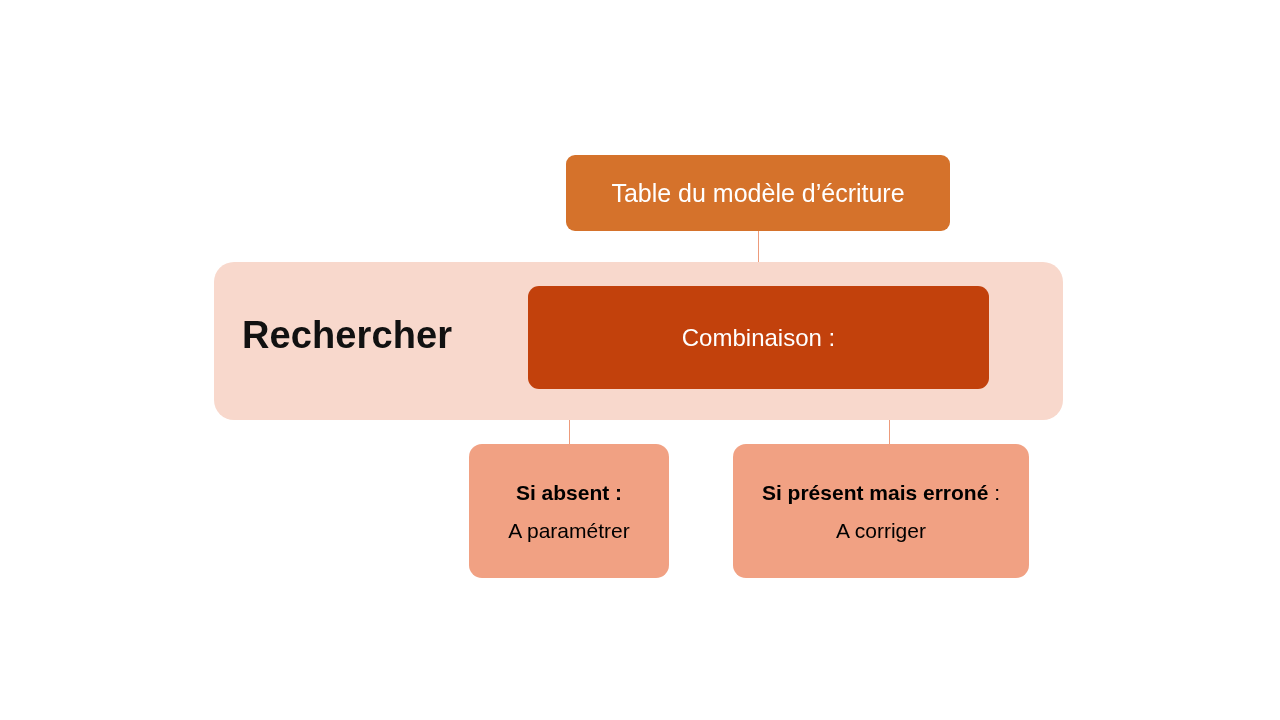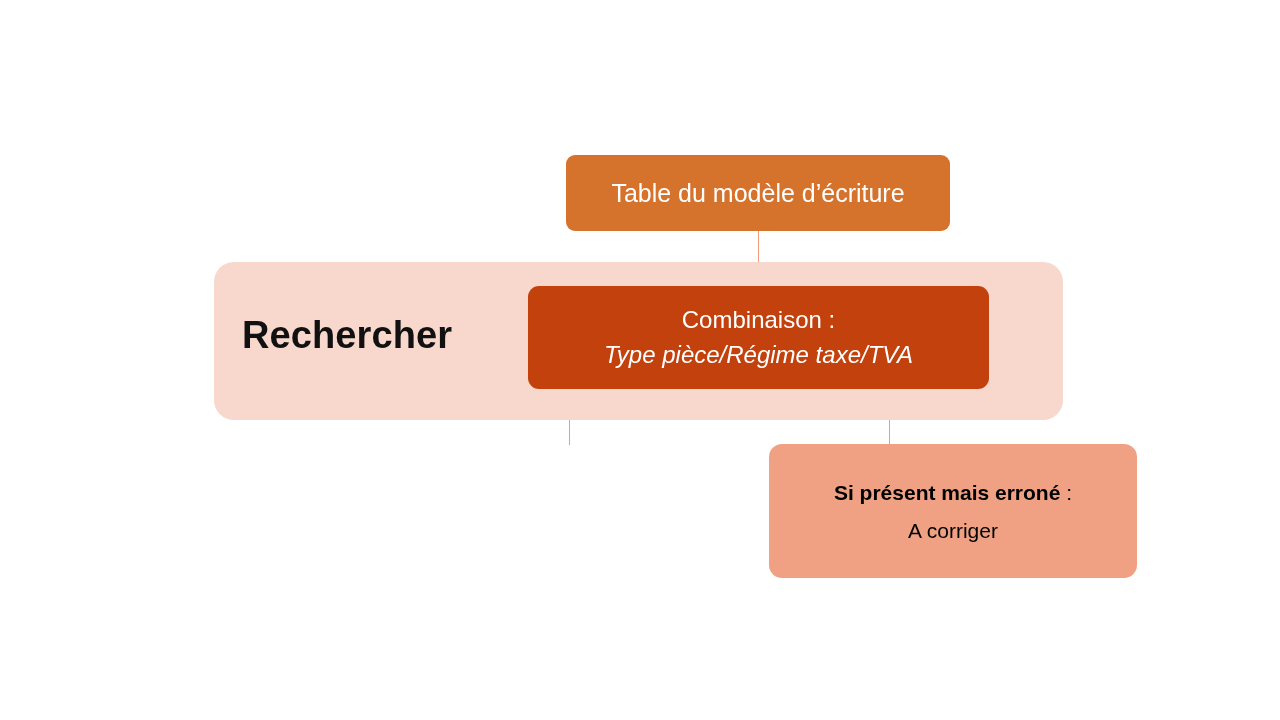--- a/index.html
+++ b/index.html
@@ -105,21 +105,21 @@
   }
 
   .node-outcome {
     top: 444px;
     height: 134px;
     background: #F1A183;
     border-radius: 13px;
     gap: 13px;
   }
   .node-outcome-absent  { left: 469px; width: 200px; }
-  .node-outcome-erroned { left: 769px; width: 368px; }
+  .node-outcome-erroned { left: 733px; width: 296px; }
 
   .node-outcome .line-1 {
     font-size: 21px;
     line-height: 25px;
     color: #000000;
     font-weight: 700;
     white-space: nowrap;
   }
   .node-outcome .line-1 .normal-suffix {
     font-weight: 400;
@@ -153,23 +153,28 @@
   <div class="search-panel">
     <div class="search-panel-label">Rechercher</div>
   </div>
 
   <div class="node node-top">
     <div class="line-1">Table  du modèle d’écriture</div>
   </div>
 
   <div class="node node-combination">
     <div class="line-1">Combinaison  :</div>
-    <div class="line-2">Type pièce/Régime taxe/TVA</div>
   </div>
 
+  <div class="node node-outcome node-outcome-absent">
+    <div class="line-1">
+      <span>Si absent :</span><span class="normal-suffix"></span>
+    </div>
+    <div class="line-2">A paramétrer</div>
+  </div>
 
   <div class="node node-outcome node-outcome-erroned">
     <div class="line-1">
       <span>Si présent mais erroné</span><span class="normal-suffix"> :</span>
     </div>
     <div class="line-2">A corriger</div>
   </div>
 
 </div>
 

